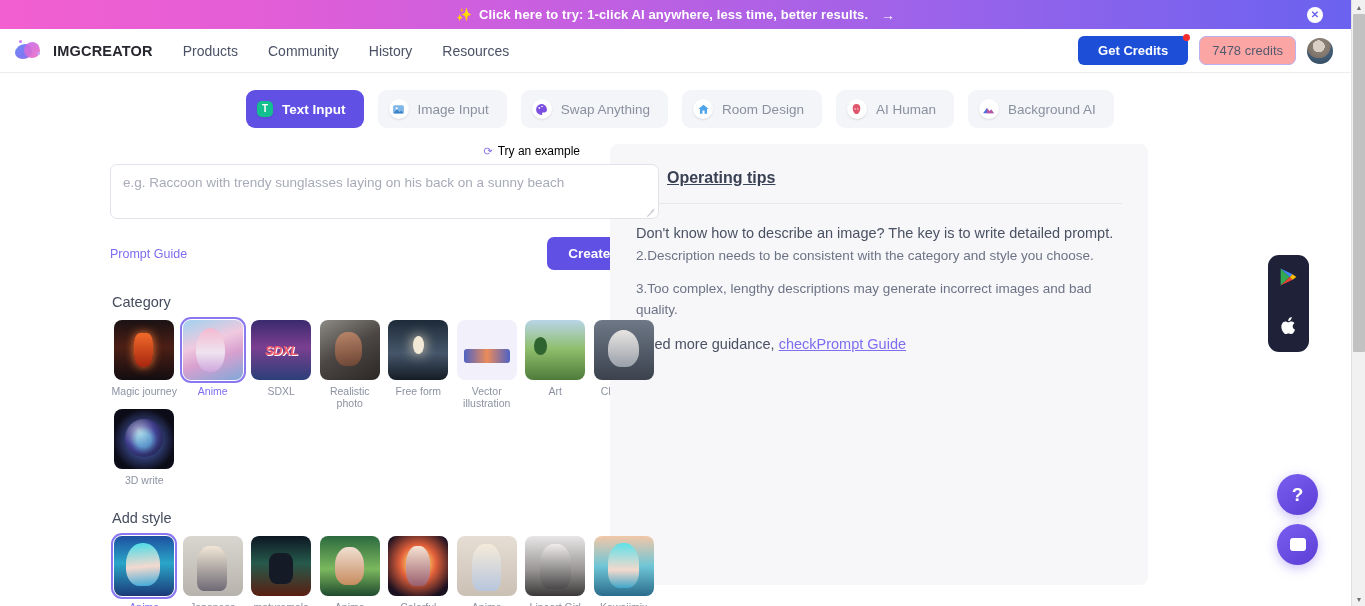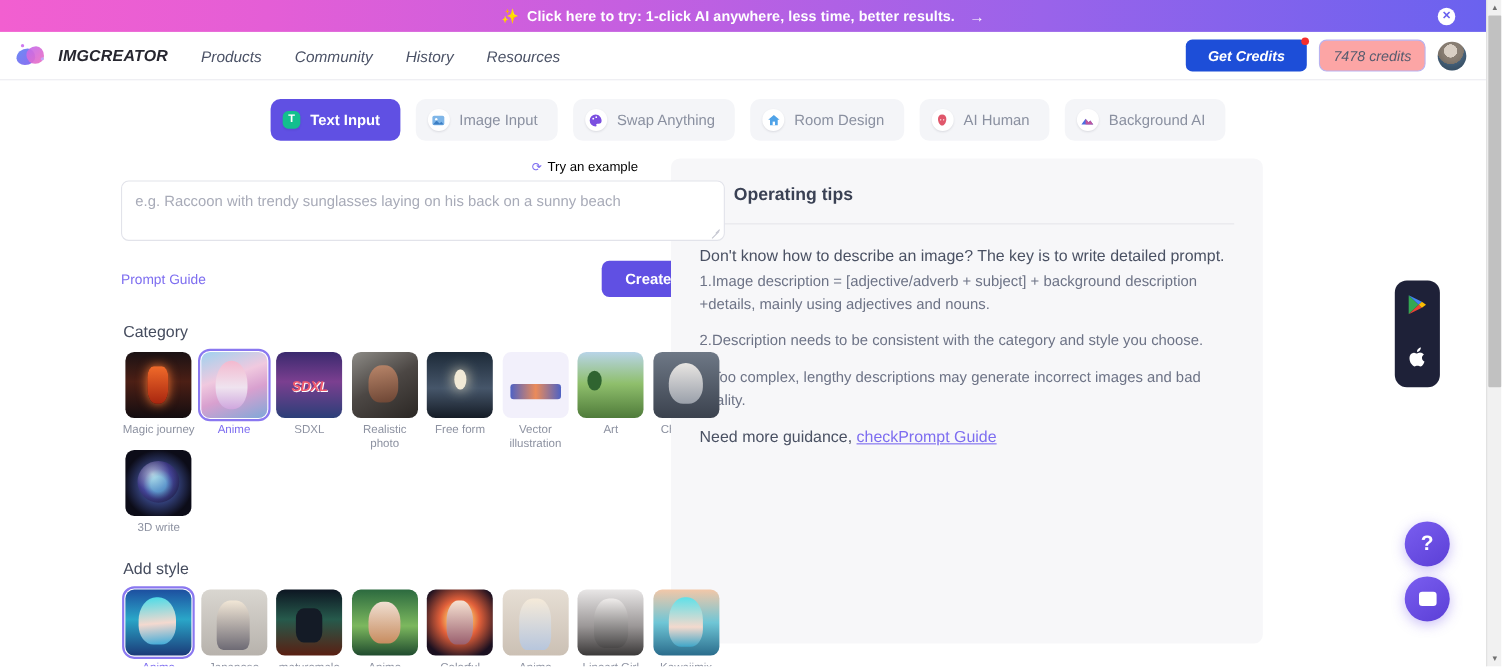--- a/index.html
+++ b/index.html
@@ -32,21 +32,20 @@
     background:#ffffff; color:#6a62ef;
     display:flex; align-items:center; justify-content:center;
     font-size:10px; font-weight:700; cursor:pointer; line-height:1;
   }
 
   
   .topnav {
     height:44px; display:flex; align-items:center;
     border-bottom:1px solid #ececf1; background:#fff;
     padding:0 18px 0 14px;
-    font-style:italic;
   }
   .brand { display:flex; align-items:center; gap:9px; margin-right:30px; }
   .brand-mark { width:30px; height:22px; position:relative; }
   .blob-a {
     position:absolute; left:1px; top:4px; width:17px; height:15px;
     border-radius:60% 40% 55% 45% / 60% 55% 45% 40%;
     background:linear-gradient(135deg,#6b8cf5,#8f6bf0);
   }
   .blob-b {
     position:absolute; left:10px; top:2px; width:16px; height:16px;
@@ -176,21 +175,21 @@
   .art-col:after { content:""; position:absolute; left:30%; top:16%; width:40%; height:68%; border-radius:44% 44% 36% 36%; background:linear-gradient(180deg,#f6e2d2,#9a5f6e); }
   .art-cls       { background:linear-gradient(180deg,#e6ded4 0%,#cbc0b4 100%); }
   .art-cls:after { content:""; position:absolute; left:26%; top:14%; width:48%; height:78%; border-radius:42% 42% 26% 26%; background:linear-gradient(180deg,#f5ead9,#b7c6dd); }
   .art-line      { background:linear-gradient(180deg,#e8e6e6 0%,#9c9898 55%,#3a3838 100%); }
   .art-line:after{ content:""; position:absolute; left:24%; top:14%; width:52%; height:74%; border-radius:44% 44% 30% 30%; background:linear-gradient(180deg,#efeceb,#4a4848); }
   .art-kaw       { background:linear-gradient(180deg,#f2c7a8 0%,#6fc6d6 50%,#2a6c8c 100%); }
   .art-kaw:after { content:""; position:absolute; left:24%; top:12%; width:52%; height:74%; border-radius:46% 46% 36% 36%; background:linear-gradient(180deg,#5fe0e8,#f3d9cd 60%,#3fa6c8); }
 
   
   .tips-card { background:#f7f7f9; border-radius:8px; padding:24px 26px 30px 26px; width:538px; min-height:441px; }
-  .tips-head { display:flex; align-items:center; gap:11px; }
+  .tips-head { display:flex; align-items:center; gap:11px;text-decoration:underline; }
   .bell { width:20px; height:20px; flex:none; }
   .tips-title { font-size:16px; font-weight:700; color:#3a4154; }
   .tips-rule { height:1px; background:#e6e6ec; margin:15px 0 18px 0; }
   .tips-lead { font-size:14.5px; line-height:23px; color:#4a5163; }
   .tips-item { font-size:13.5px; line-height:21px; color:#6d7386; margin-bottom:12px; }
   .tips-need { font-size:14.5px; color:#4a5163; margin-top:16px; }
   .tips-need a { color:#7d6df0; text-decoration:underline; cursor:pointer; }
 
   
   .store-dock {
@@ -419,21 +418,20 @@
               <path d="M18 16v-5a6 6 0 10-12 0v5l-1.5 2h15z"></path>
                 <path d="M10 19.5a2 2 0 004 0"></path>
               <path d="M4.5 5.5L6 7"></path>
                 <path d="M19.5 5.5L18 7"></path>
             </svg>
           </span>
           <span class="tips-title">Operating tips</span>
         </div>
         <div class="tips-rule"></div>
         <div class="tips-lead">Don't know how to describe an image? The key is to write detailed prompt.</div>
-        <div class="tips-item">1.Image description = [adjective/adverb + subject] + background description +details, mainly using adjectives and nouns.</div>
         <div class="tips-item">2.Description needs to be consistent with the category and style you choose.</div>
         <div class="tips-item">3.Too complex, lengthy descriptions may generate incorrect images and bad quality.</div>
         <div class="tips-need">
           <span>Need more guidance, </span><a>checkPrompt Guide</a>
         </div>
       </div>
     </div>
   </div>
 
   <div class="store-dock">

